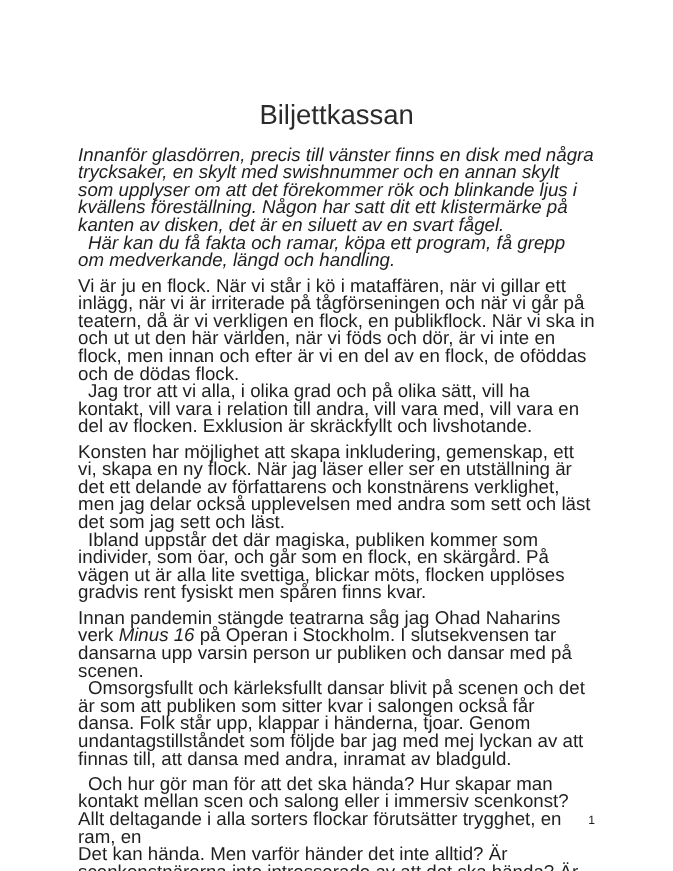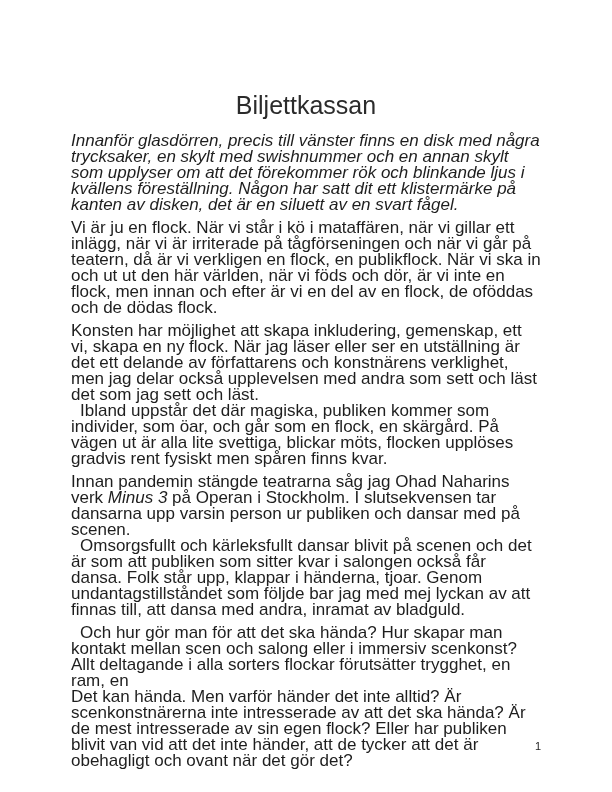--- a/index.html
+++ b/index.html
@@ -62,30 +62,32 @@
   }
 </style>
 </head>
 <body>
 
 <div class="page">
   <h1 class="doc-title">Biljettkassan</h1>
   <div class="doc-body">
       <div class="block italic">
         <p class="para"><span class="seg">Innanför glasdörren, precis till vänster finns en disk med några trycksaker, en skylt med swishnummer och en annan skylt som upplyser om att det förekommer rök och blinkande ljus i kvällens föreställning. Någon har satt dit ett klistermärke på kanten av disken, det är en siluett av en svart fågel.</span></p>
+        <p class="para indent"><span class="seg">Här kan du få fakta och ramar, köpa ett program, få grepp om medverkande, längd och handling.</span></p>
       </div>
       <div class="block">
         <p class="para"><span class="seg">Vi är ju en flock. När vi står i kö i mataffären, när vi gillar ett inlägg, när vi är irriterade på tågförseningen och när vi går på teatern, då är vi verkligen en flock, en publikflock. När vi ska in och ut ut den här världen, när vi föds och dör, är vi inte en flock, men innan och efter är vi en del av en flock, de oföddas och de dödas flock.</span></p>
+        <p class="para indent"><span class="seg">Jag tror att vi alla, i olika grad och på olika sätt, vill ha kontakt, vill vara i relation till andra, vill vara med, vill vara en del av flocken. Exklusion är skräckfyllt och livshotande.</span></p>
       </div>
       <div class="block">
         <p class="para"><span class="seg">Konsten har möjlighet att skapa inkludering, gemenskap, ett vi, skapa en ny flock. När jag läser eller ser en utställning är det ett delande av författarens och konstnärens verklighet, men jag delar också upplevelsen med andra som sett och läst det som jag sett och läst.</span></p>
         <p class="para indent"><span class="seg">Ibland uppstår det där magiska, publiken kommer som individer, som öar, och går som en flock, en skärgård. På vägen ut är alla lite svettiga, blickar möts, flocken upplöses gradvis rent fysiskt men spåren finns kvar.</span></p>
       </div>
       <div class="block">
-        <p class="para"><span class="seg">Innan pandemin stängde teatrarna såg jag Ohad Naharins verk </span><span class="seg italic">Minus 3</span><span class="seg"> på Operan i Stockholm. I slutsekvensen tar dansarna upp varsin person ur publiken och dansar med på scenen.</span></p>
+        <p class="para"><span class="seg">Innan pandemin stängde teatrarna såg jag Ohad Naharins verk </span><span class="seg italic">Minus 16</span><span class="seg"> på Operan i Stockholm. I slutsekvensen tar dansarna upp varsin person ur publiken och dansar med på scenen.</span></p>
         <p class="para indent"><span class="seg">Omsorgsfullt och kärleksfullt dansar blivit på scenen och det är som att publiken som sitter kvar i salongen också får dansa. Folk står upp, klappar i händerna, tjoar. Genom undantagstillståndet som följde bar jag med mej lyckan av att finnas till, att dansa med andra, inramat av bladguld.</span></p>
       </div>
       <div class="block">
         <p class="para indent"><span class="seg">Och hur gör man för att det ska hända? Hur skapar man kontakt mellan scen och salong eller i immersiv scenkonst? Allt deltagande i alla sorters flockar förutsätter trygghet, en ram, en</span></p>
         <p class="para"><span class="seg">Det kan hända. Men varför händer det inte alltid? Är scenkonstnärerna inte intresserade av att det ska hända? Är de mest intresserade av sin egen flock? Eller har publiken blivit van vid att det inte händer, att de tycker att det är obehagligt och ovant när det gör det?</span></p>
       </div>
     </div>
   <div class="page-num">1</div>
 </div>
 

